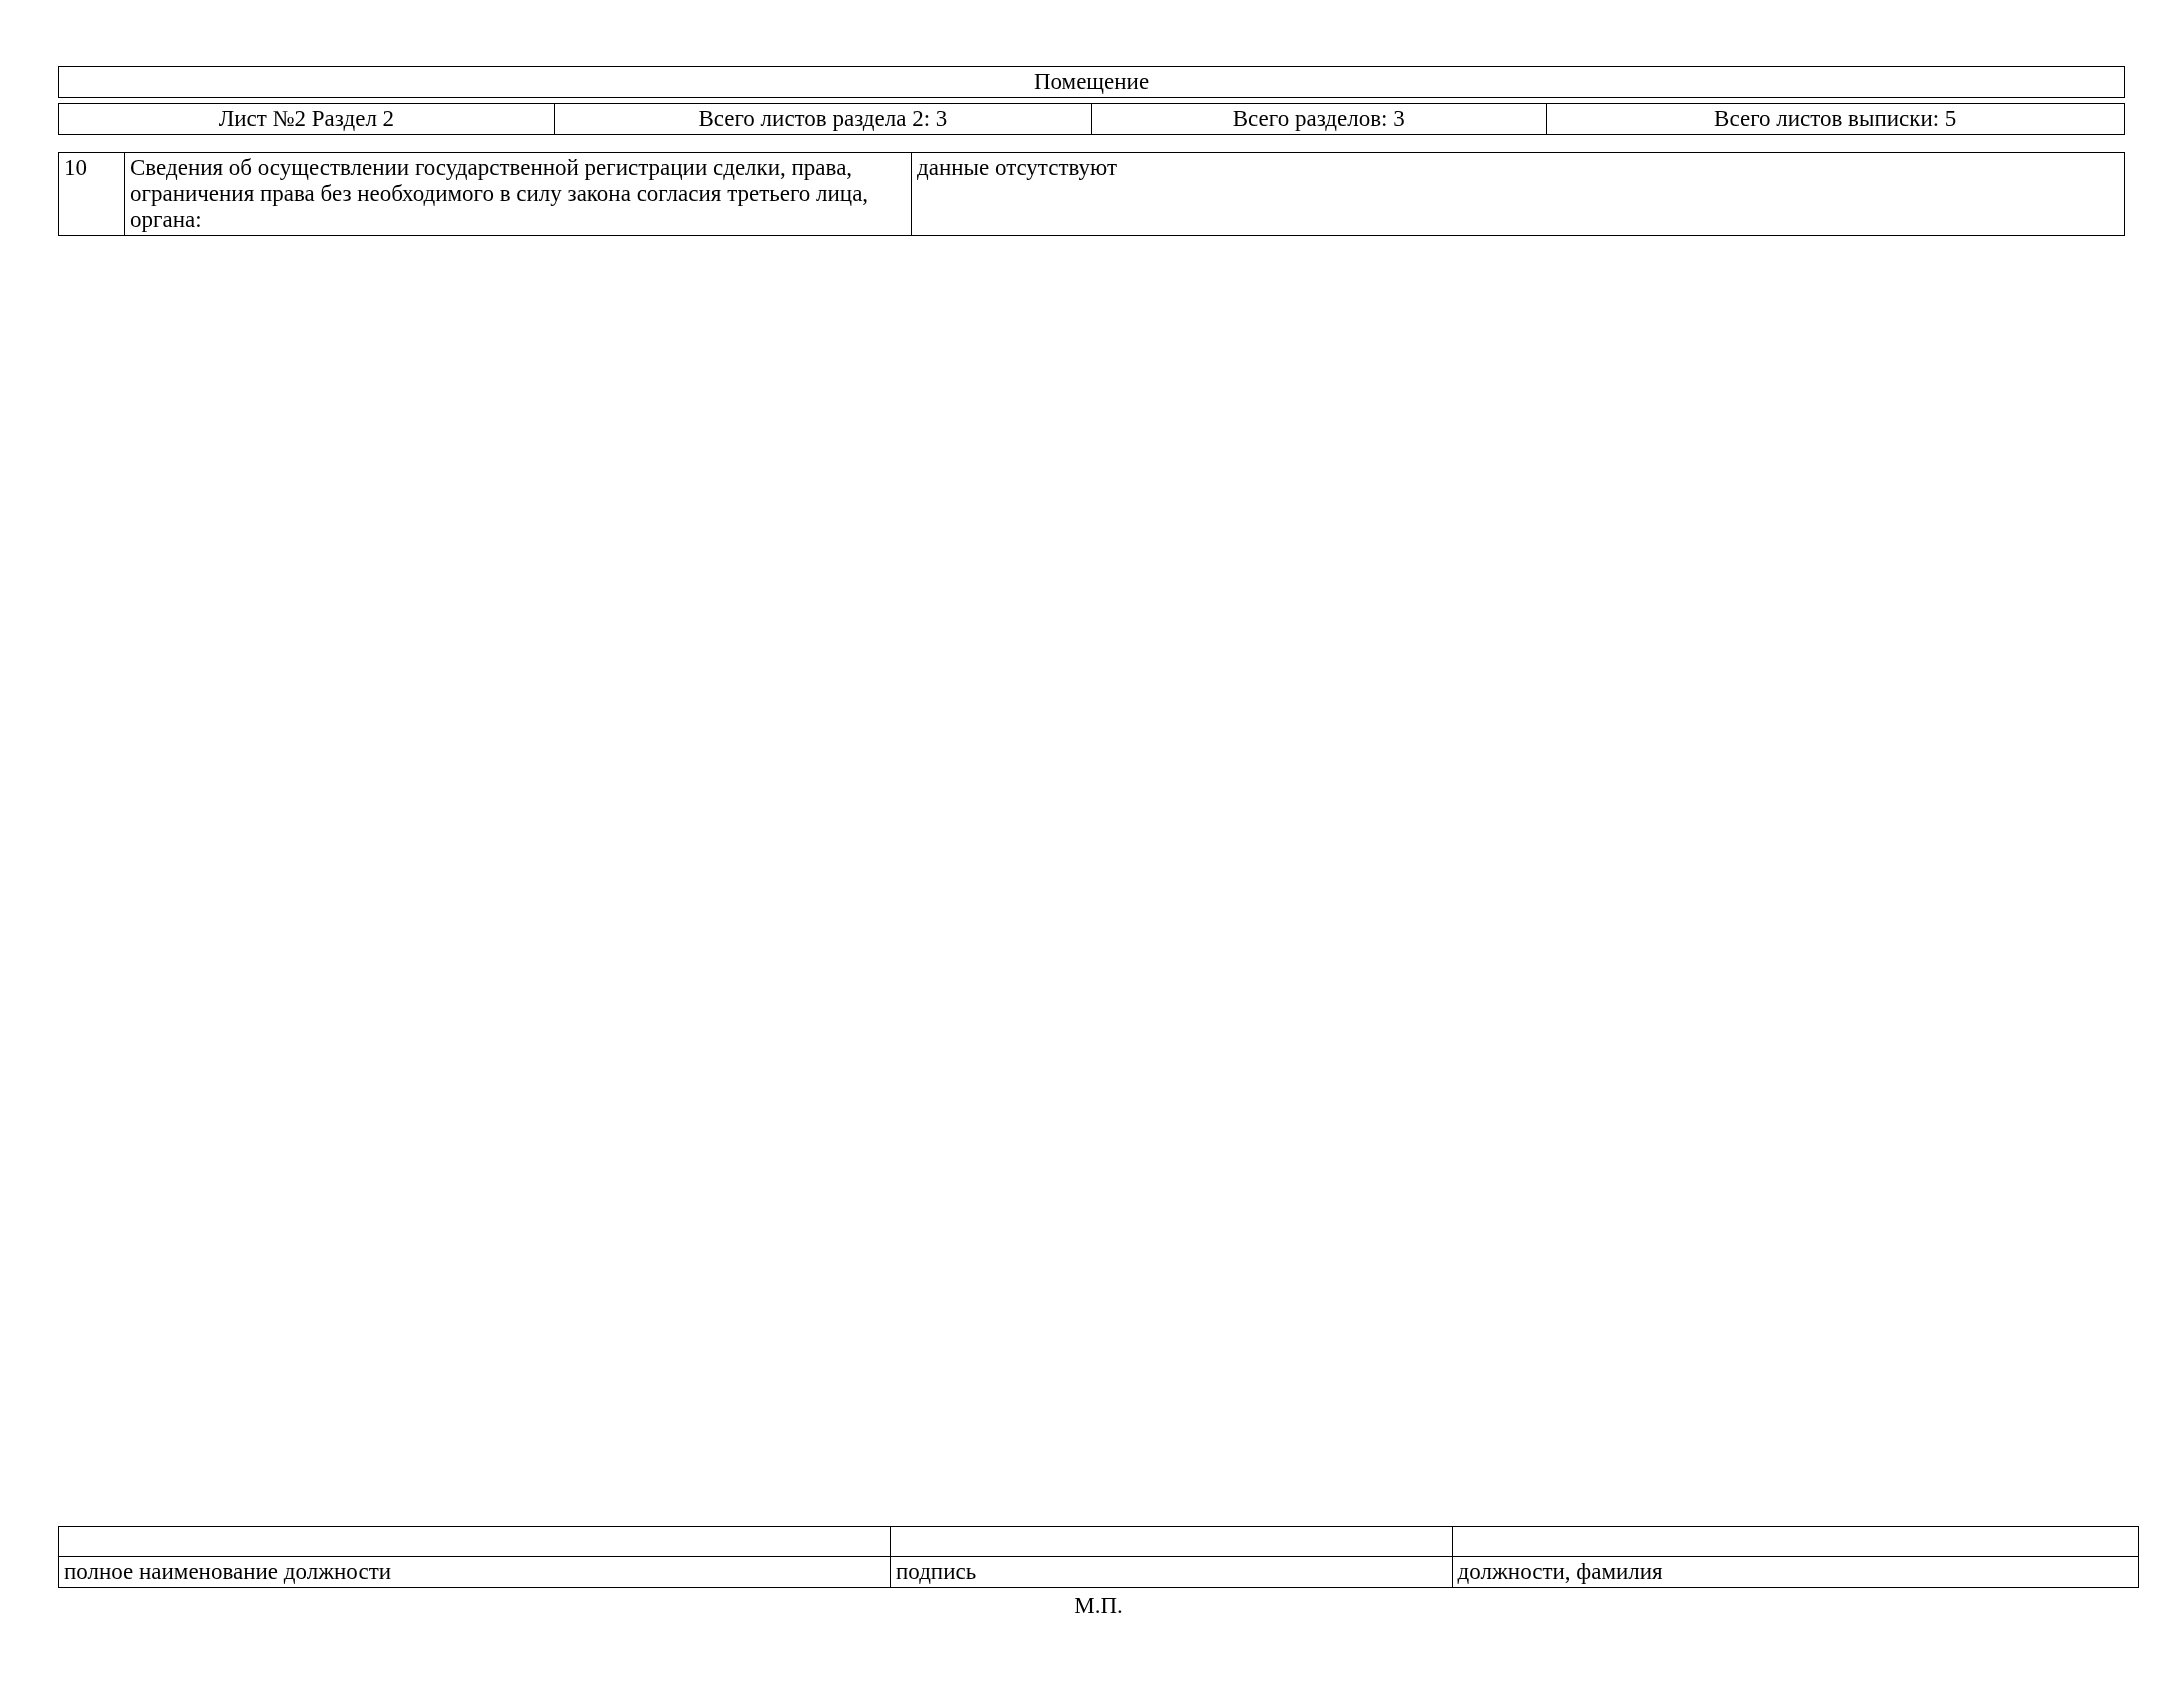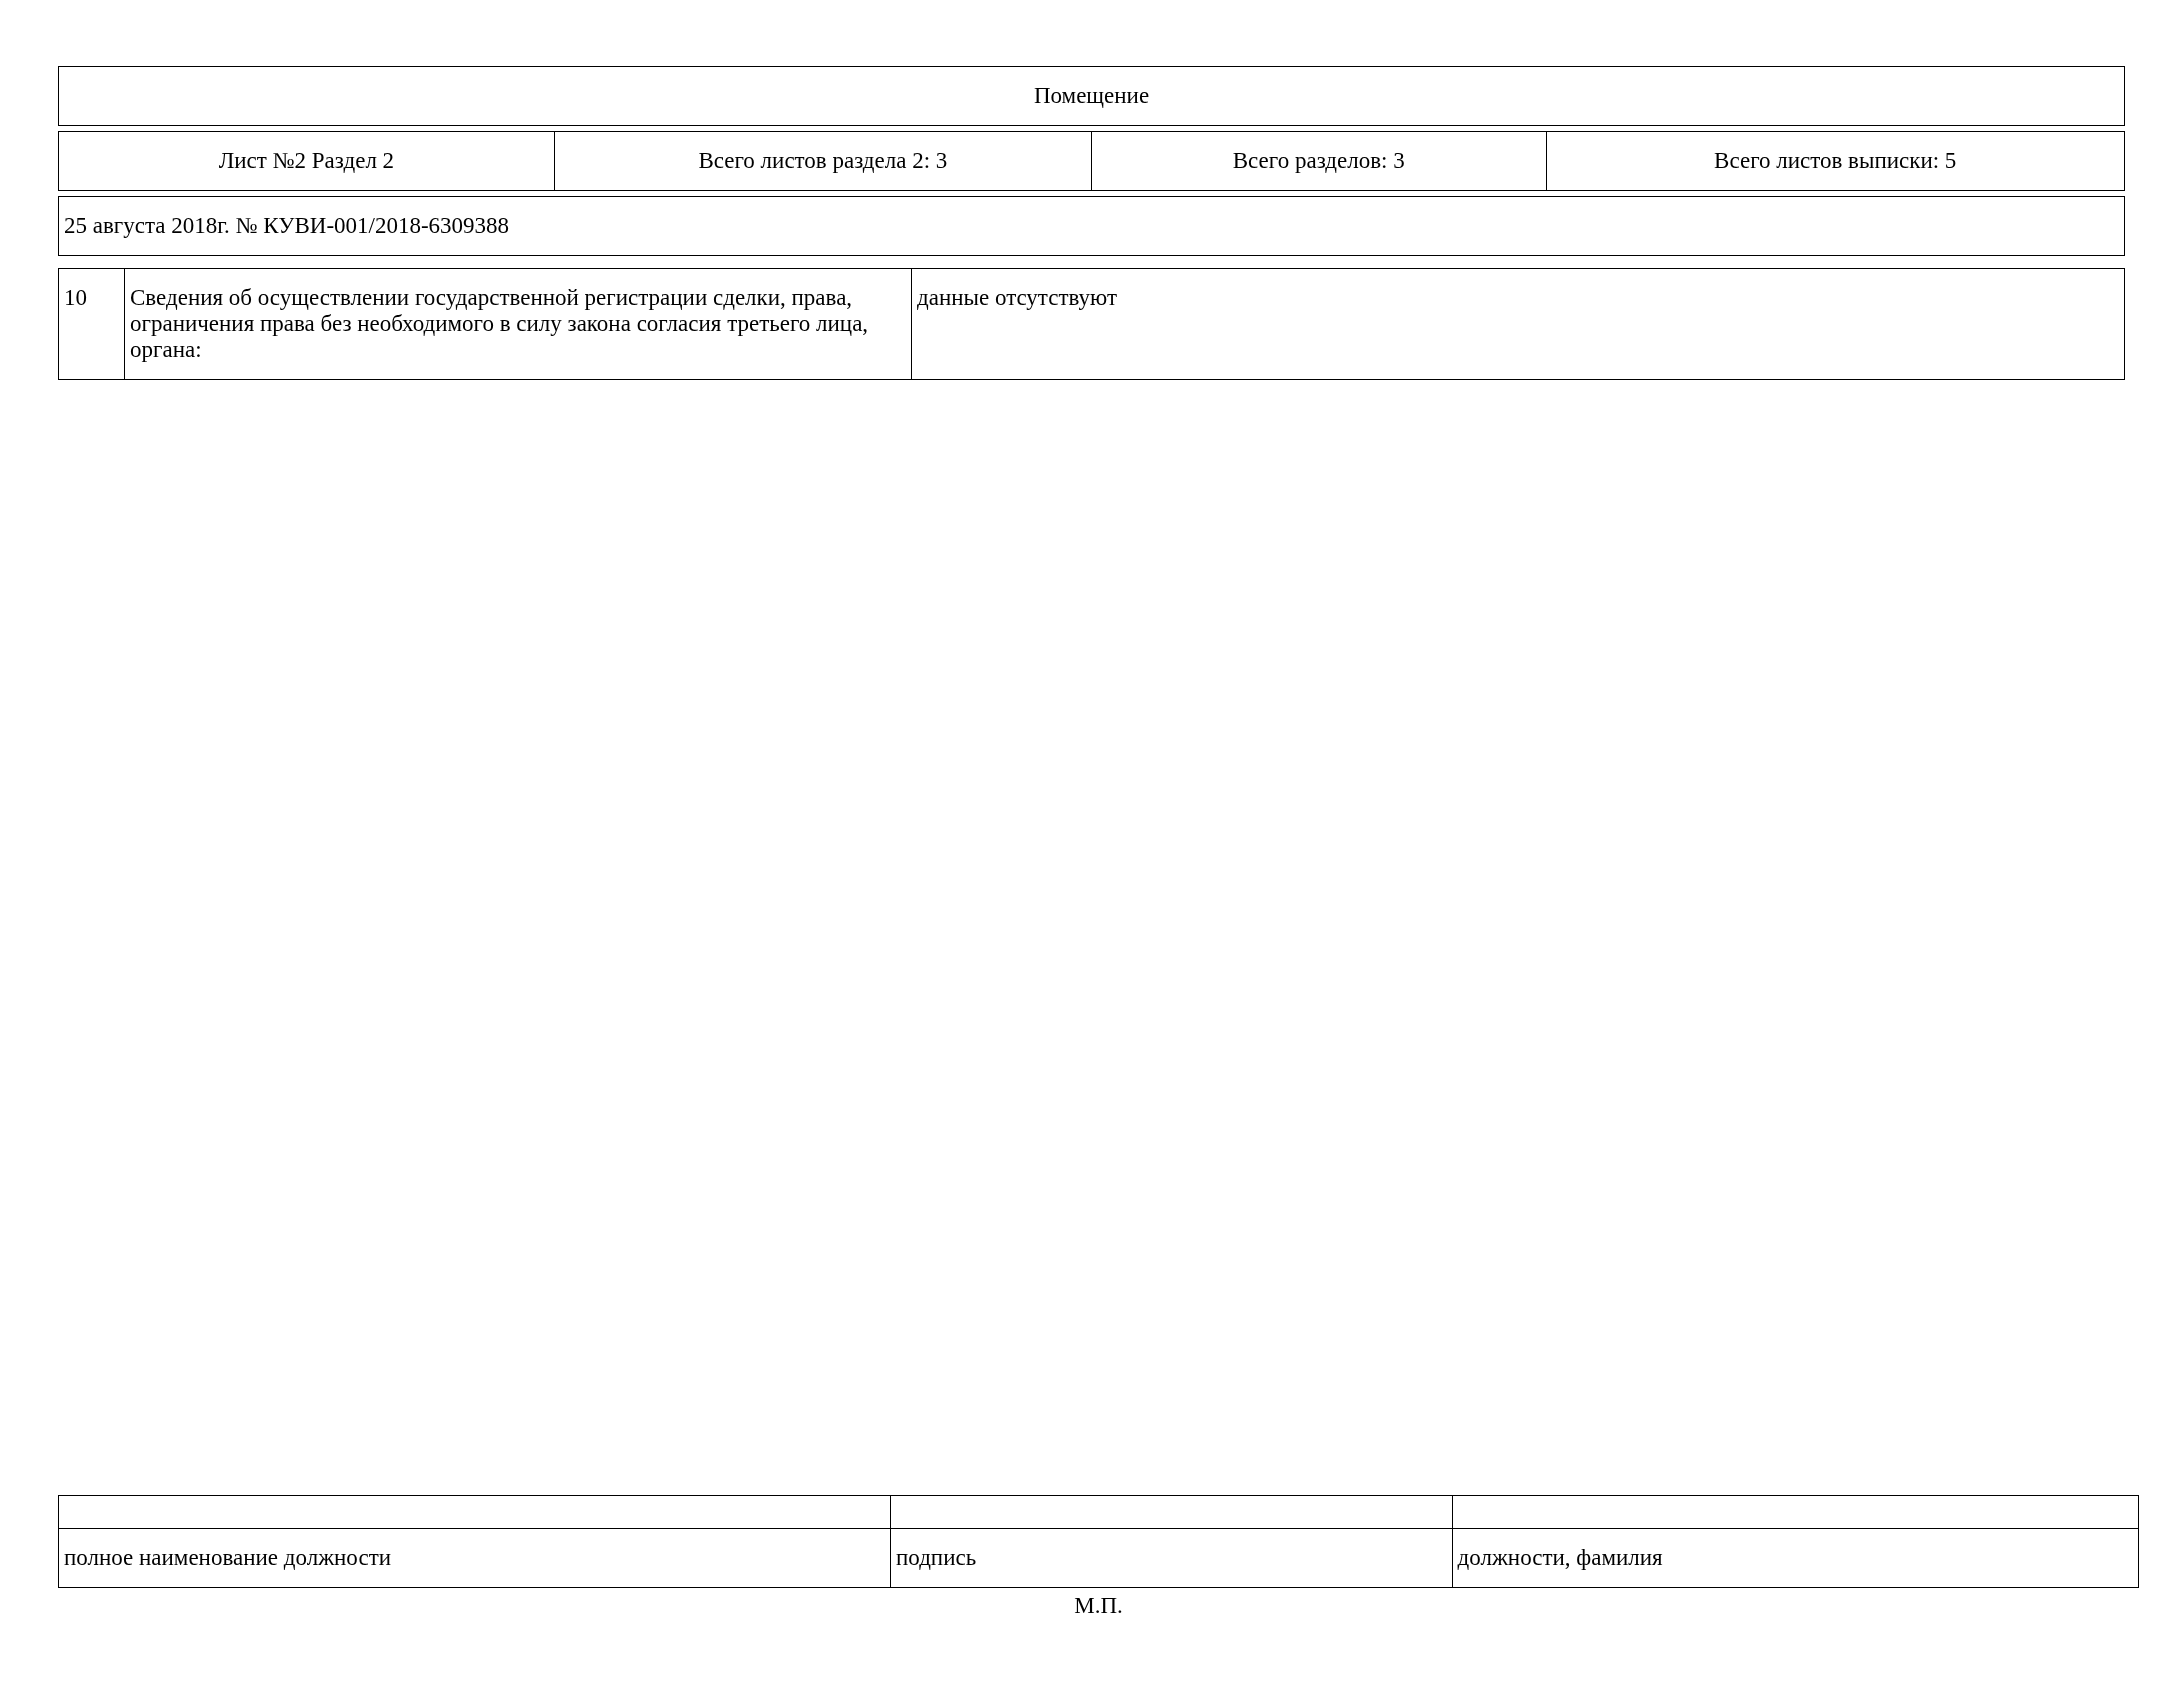--- a/index.html
+++ b/index.html
@@ -7,21 +7,21 @@
       font-family: "Times New Roman", Times, serif;
       font-size: 23px;
       background: #fff;
       color: #000;
       width: 2183px;
       height: 1685px;
       position: relative;
       padding: 66px 58px 0 58px;
     }
     table { border-collapse: collapse; width: 100%; }
-    td { border: 1.7px solid #000; padding: 16px 5px; vertical-align: top; }
+    td { border: 1.7px solid #000; padding: 2px 5px; vertical-align: top; }
     .center { text-align: center; }
     .header-block { margin: 0 0 5px 0; }
     .counts td { text-align: center; }
     .date-block td { text-align: left; }
     .data-block { margin-top: 11.6px; }
     .data-block td:first-child { width: 66px; }
     .data-block td:nth-child(2) { width: 787px; }
     .redacted {
       display: inline-block;
       width: 224px; height: 23px;
@@ -55,23 +55,20 @@
     <td style="width:24%">Лист №2  Раздел 2</td>
     <td style="width:26%">Всего листов раздела 2: 3</td>
     <td style="width:22%">Всего разделов: 3</td>
     <td style="width:28%">Всего листов выписки: 5</td>
   </tr>
 </tbody>
   </table>
 
 <table class="header-block date-block">
   <tbody>
-      <tr>
-        <td colspan="2">25 августа 2018г. № КУВИ-001/2018-6309388</td>
-      </tr>
 </tbody>
   </table>
 
 <table class="data-block">
   <tbody>
       <tr>
     <td>10</td>
     <td>Сведения об осуществлении государственной регистрации сделки, права, ограничения права без необходимого в силу закона согласия третьего лица, органа:</td>
     <td>данные отсутствуют</td>
   </tr>

